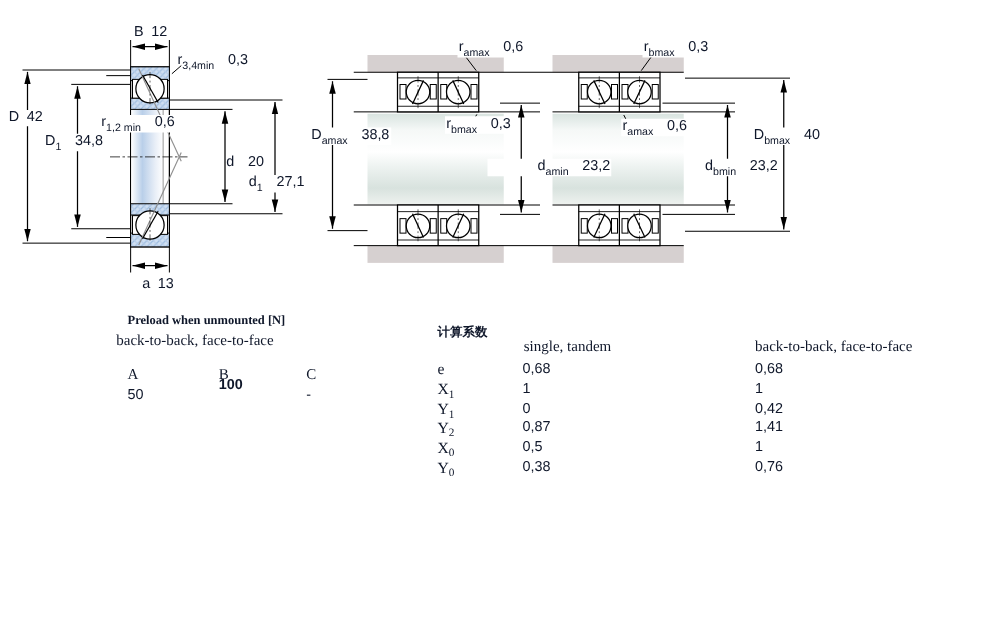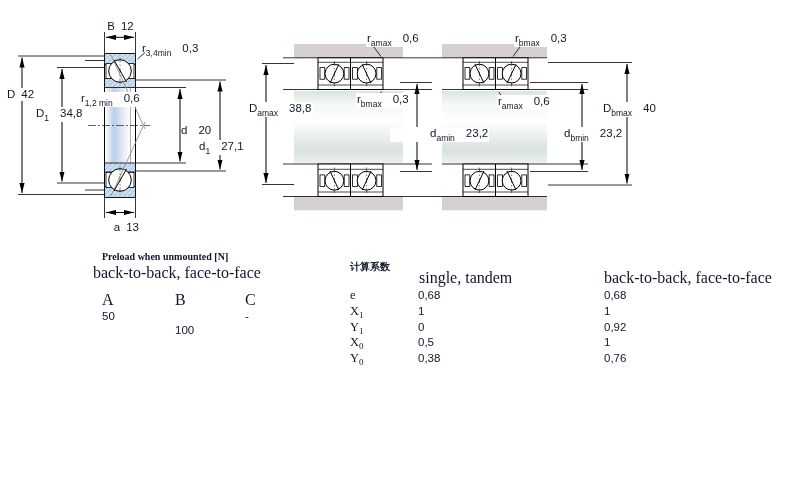--- a/index.html
+++ b/index.html
@@ -18,21 +18,21 @@
   .cdash{stroke:#000;stroke-width:0.6;fill:none;stroke-dasharray:8 2 2 2;}
   .bdash{stroke:#000;stroke-width:0.5;fill:none;stroke-dasharray:5 2 1.5 2;}
   .dim{position:absolute;font-size:11.5px;line-height:13px;white-space:nowrap;}
   .dim sub{font-size:8.5px;line-height:8px;vertical-align:-3.5px;margin-top:16px;}
   .dim .v{margin-left:11px;}
   .dim .v6{margin-left:6px;}
   .mask{background:#fff;padding:0 1px;}
   .ctr{text-align:center;}
   .tbl-title{position:absolute;font-family:"Liberation Serif",serif;font-weight:bold;
              font-size:10px;line-height:14px;white-space:nowrap;}
-  .tbl-text{position:absolute;font-family:"Liberation Serif",serif;font-size:16px;
+  .tbl-text{position:absolute;font-family:"Liberation Serif",serif;font-size:12px;
             line-height:13px;white-space:nowrap;}
   .tbl-num{position:absolute;font-size:11.5px;line-height:13px;white-space:nowrap;}
   #factor-rows{position:absolute;left:350px;top:288px;width:450px;}
   .frow{position:relative;height:15.8px;}
   .fs{position:absolute;left:0;top:0;font-family:"Liberation Serif",serif;font-size:12.5px;}
   .fs sub{font-size:9px;vertical-align:-3px;}
   .f1{position:absolute;left:68px;top:1px;font-size:11.5px;}
   .f2{position:absolute;left:254px;top:1px;font-size:11.5px;}
 </style>
 </head>
@@ -201,21 +201,21 @@
 <div class="dim mask" style="left:602px;top:102px;"><span>D</span><sub>bmax</sub><span class="v">40</span></div>
 <div class="dim mask" style="left:563px;top:127px;"><span>d</span><sub>bmin</sub><span class="v">23,2</span></div>
 
 <div>
   <div class="tbl-title" style="left:102px;top:250px;">Preload when unmounted [N]</div>
   <div class="tbl-text" style="left:93px;top:266px;">back-to-back, face-to-face</div>
   <span class="tbl-text" style="left:102px;top:293px;">A</span>
   <span class="tbl-text" style="left:175px;top:293px;">B</span>
   <span class="tbl-text" style="left:245px;top:293px;">C</span>
   <span class="tbl-num" style="left:102px;top:310px;">50</span>
-  <span class="tbl-num" style="left:175px;top:324px;">100</span>
+  <span class="tbl-num" style="left:175px;top:302px;font-weight:bold;">100</span>
   <span class="tbl-num" style="left:245px;top:310px;">-</span>
 </div>
 
 <div>
   <div class="tbl-title" style="left:350px;top:260px;">计算系数</div>
   <div class="tbl-text" style="left:419px;top:271px;text-align:right;">single, tandem</div>
   <div class="tbl-text" style="left:604px;top:271px;">back-to-back, face-to-face</div>
   <div id="factor-rows">
     <div class="frow">
           <span class="fs"><span>e</span><sub></sub></span>
@@ -223,21 +223,26 @@
           <span class="f2">0,68</span>
         </div>
     <div class="frow">
           <span class="fs"><span>X</span><sub>1</sub></span>
           <span class="f1">1</span>
           <span class="f2">1</span>
         </div>
     <div class="frow">
           <span class="fs"><span>Y</span><sub>1</sub></span>
           <span class="f1">0</span>
-          <span class="f2">0,92</span>
+          <span class="f2">0,42</span>
+        </div>
+    <div class="frow">
+          <span class="fs"><span>Y</span><sub>2</sub></span>
+          <span class="f1">0,87</span>
+          <span class="f2">1,41</span>
         </div>
     <div class="frow">
           <span class="fs"><span>X</span><sub>0</sub></span>
           <span class="f1">0,5</span>
           <span class="f2">1</span>
         </div>
     <div class="frow">
           <span class="fs"><span>Y</span><sub>0</sub></span>
           <span class="f1">0,38</span>
           <span class="f2">0,76</span>

